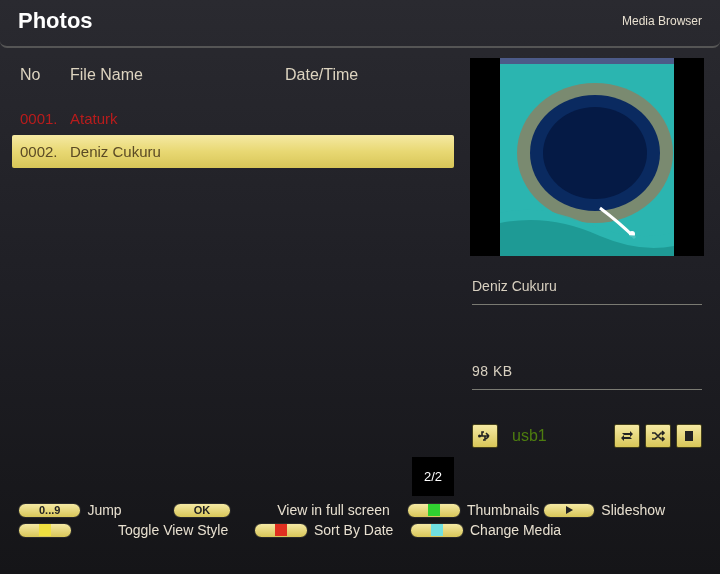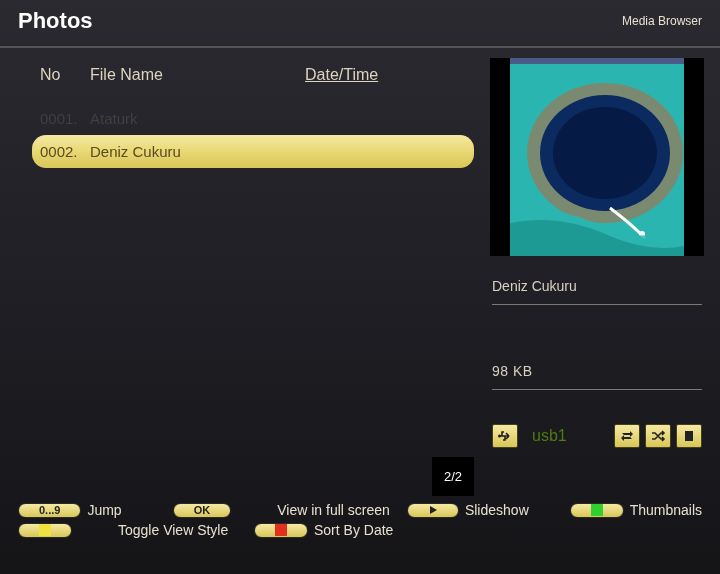--- a/index.html
+++ b/index.html
@@ -11,62 +11,62 @@
     color: #f0e8d8;
     overflow: hidden;
     position: relative;
   }
   .header {
     display: flex;
     justify-content: space-between;
     align-items: center;
     padding: 8px 18px 12px 18px;
     border-bottom: 2px solid #555;
+    border-radius: 7px;
   }
   .title {
     font-size: 22px;
     font-weight: bold;
     color: #fff;
   }
   .subtitle {
     font-size: 12px;
     color: #e8e0d0;
   }
   .main {
     display: flex;
     padding: 0 12px;
     height: 448px;
     gap: 12px;
   }
   .list-panel {
     flex: 0 0 442px;
     position: relative;
-    margin-left: 20px;
   }
   .list-header {
     display: flex;
     padding: 18px 0 10px 8px;
     font-size: 16px;
     color: #ddd4c0;
   }
   .col-no { width: 50px; }
   .col-name { width: 215px; }
-  .col-date { flex: 1; text-decoration: underline; }
+  .col-date { flex: 1; }
   .list-body { margin-top: 8px; }
   .row {
     display: flex;
     align-items: center;
     padding: 8px 0 8px 8px;
     font-size: 15px;
-    color: #404040;
+    color: #b91c1c;
   }
   .row.selected {
     background: linear-gradient(180deg, #f5e9a3 0%, #e8d873 50%, #d8c658 100%);
     color: #5a4a25;
-    border-radius: 14px;
+    border-radius: 2px;
   }
   .row .col-no { width: 50px; }
   .row .col-name { flex: 1; }
   .page-indicator {
     position: absolute;
     right: 0;
     bottom: 0;
     background: #000;
     color: #fff;
     padding: 12px 12px;
@@ -259,36 +259,40 @@
 <div class="footer">
   <div class="footer-row">
     <div class="footer-item fi-0">
       <span class="key">0...9</span>
       <span>Jump</span>
     </div>
     <div class="footer-item fi-1">
       <span class="key">OK</span>
       <span>View in full screen</span>
     </div>
+    <div class="footer-item fi-3">
+      <span class="key green"></span>
+      <span>Thumbnails</span>
+    </div>
     <div class="footer-item fi-2">
       <span class="key play">
           <svg viewBox="0 0 10 10">
             <path d="M2 1 L9 5 L2 9 Z" fill="#222"></path>
           </svg>
         </span>
       <span>Slideshow</span>
     </div>
-    <div class="footer-item fi-3">
-      <span class="key green"></span>
-      <span>Thumbnails</span>
-    </div>
   </div>
   <div class="footer-row">
     <div class="footer-item fi-1">
       <span class="key yellow"></span>
       <span>Toggle View Style</span>
     </div>
     <div class="footer-item fi-0">
       <span class="key red"></span>
       <span>Sort By Date</span>
     </div>
+    <div class="footer-item fi-2">
+      <span class="key cyan"></span>
+      <span>Change Media</span>
+    </div>
   </div>
 </div>
 
 </body></html>

